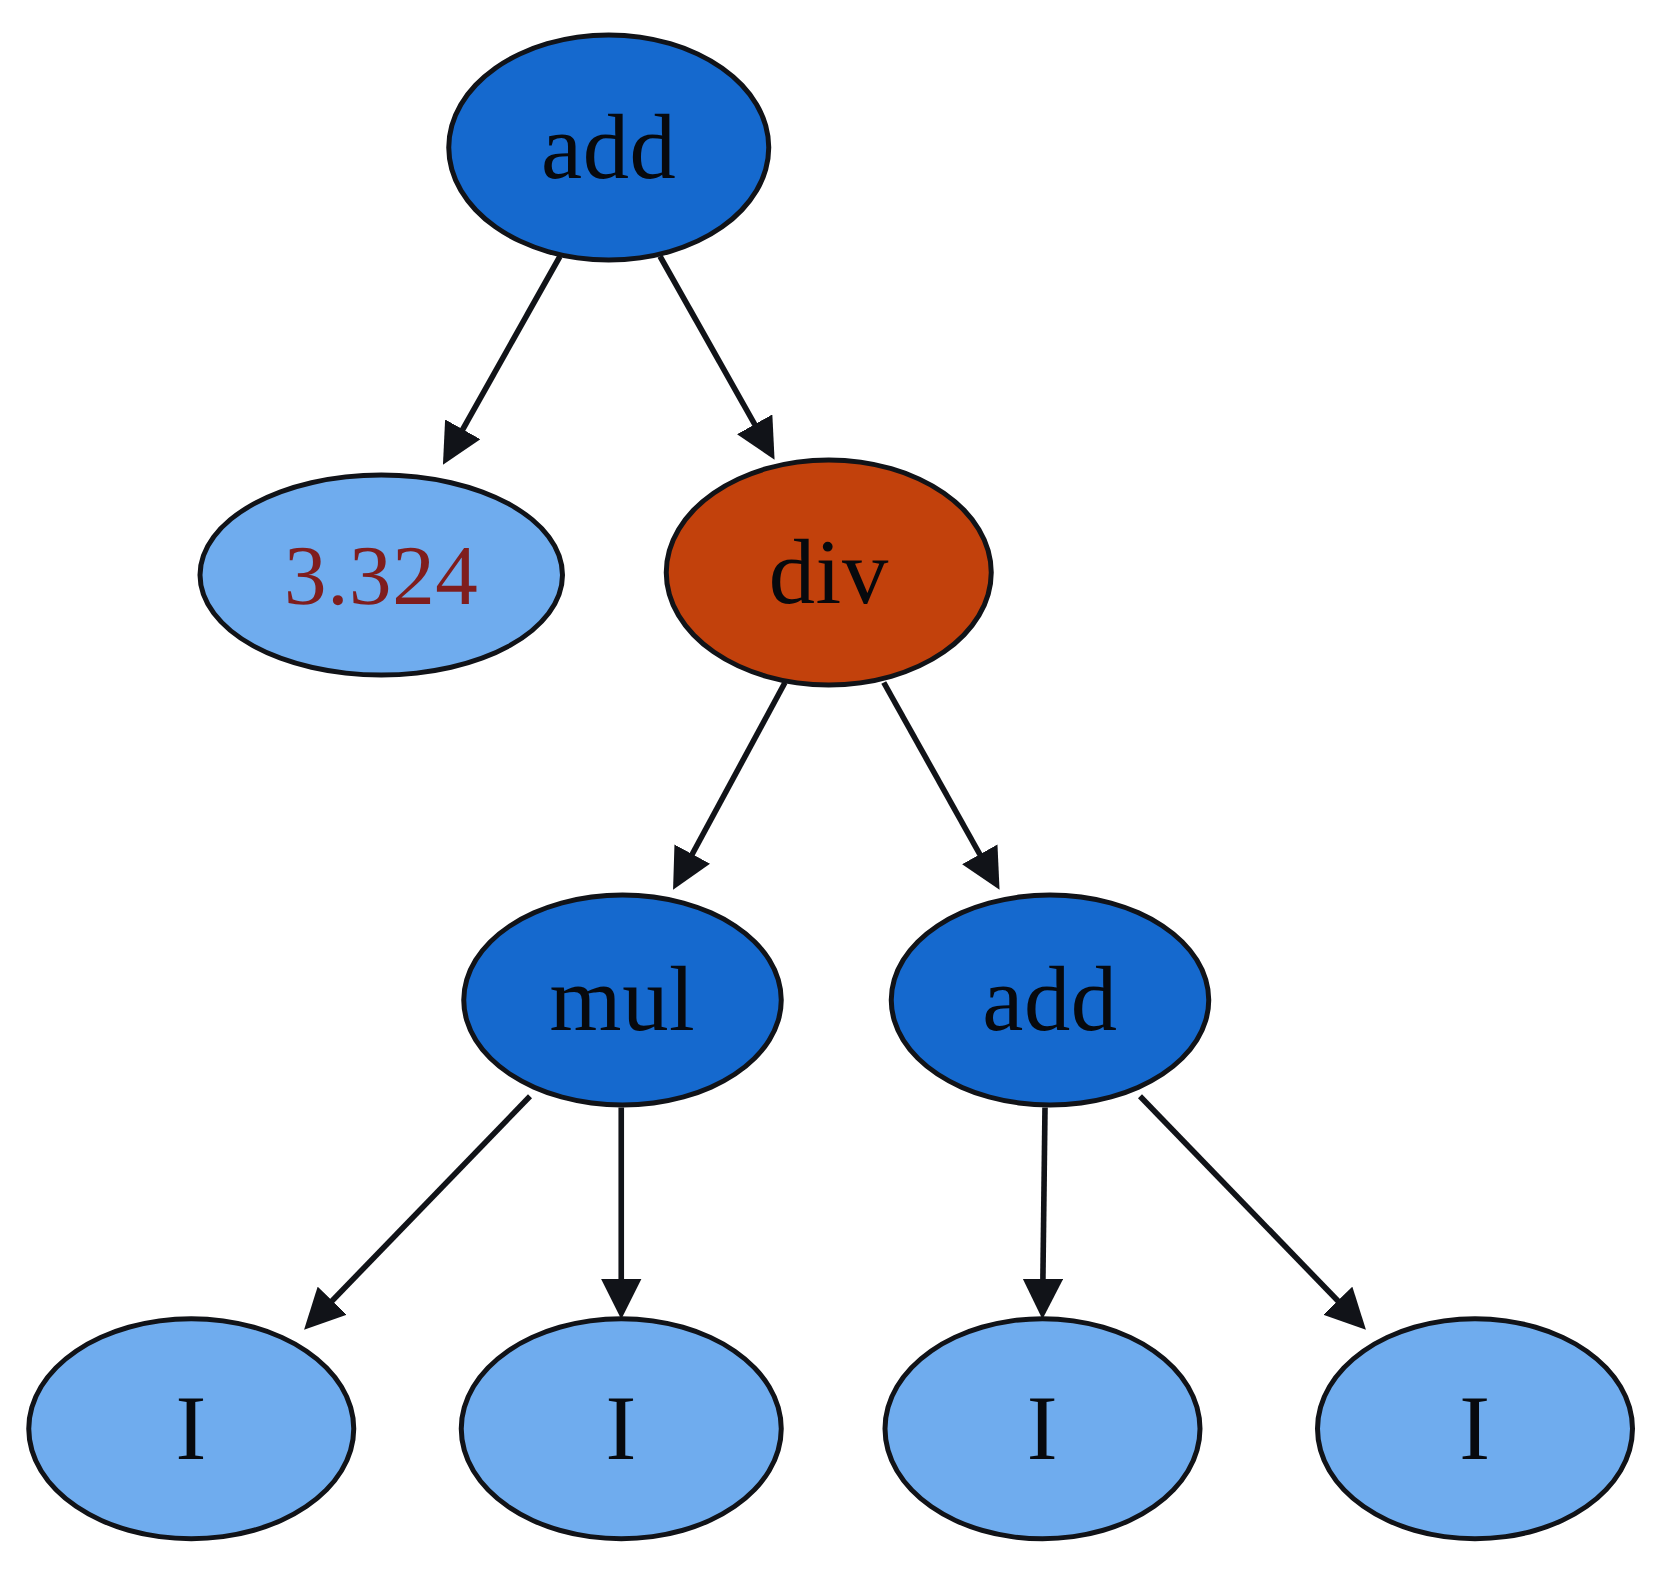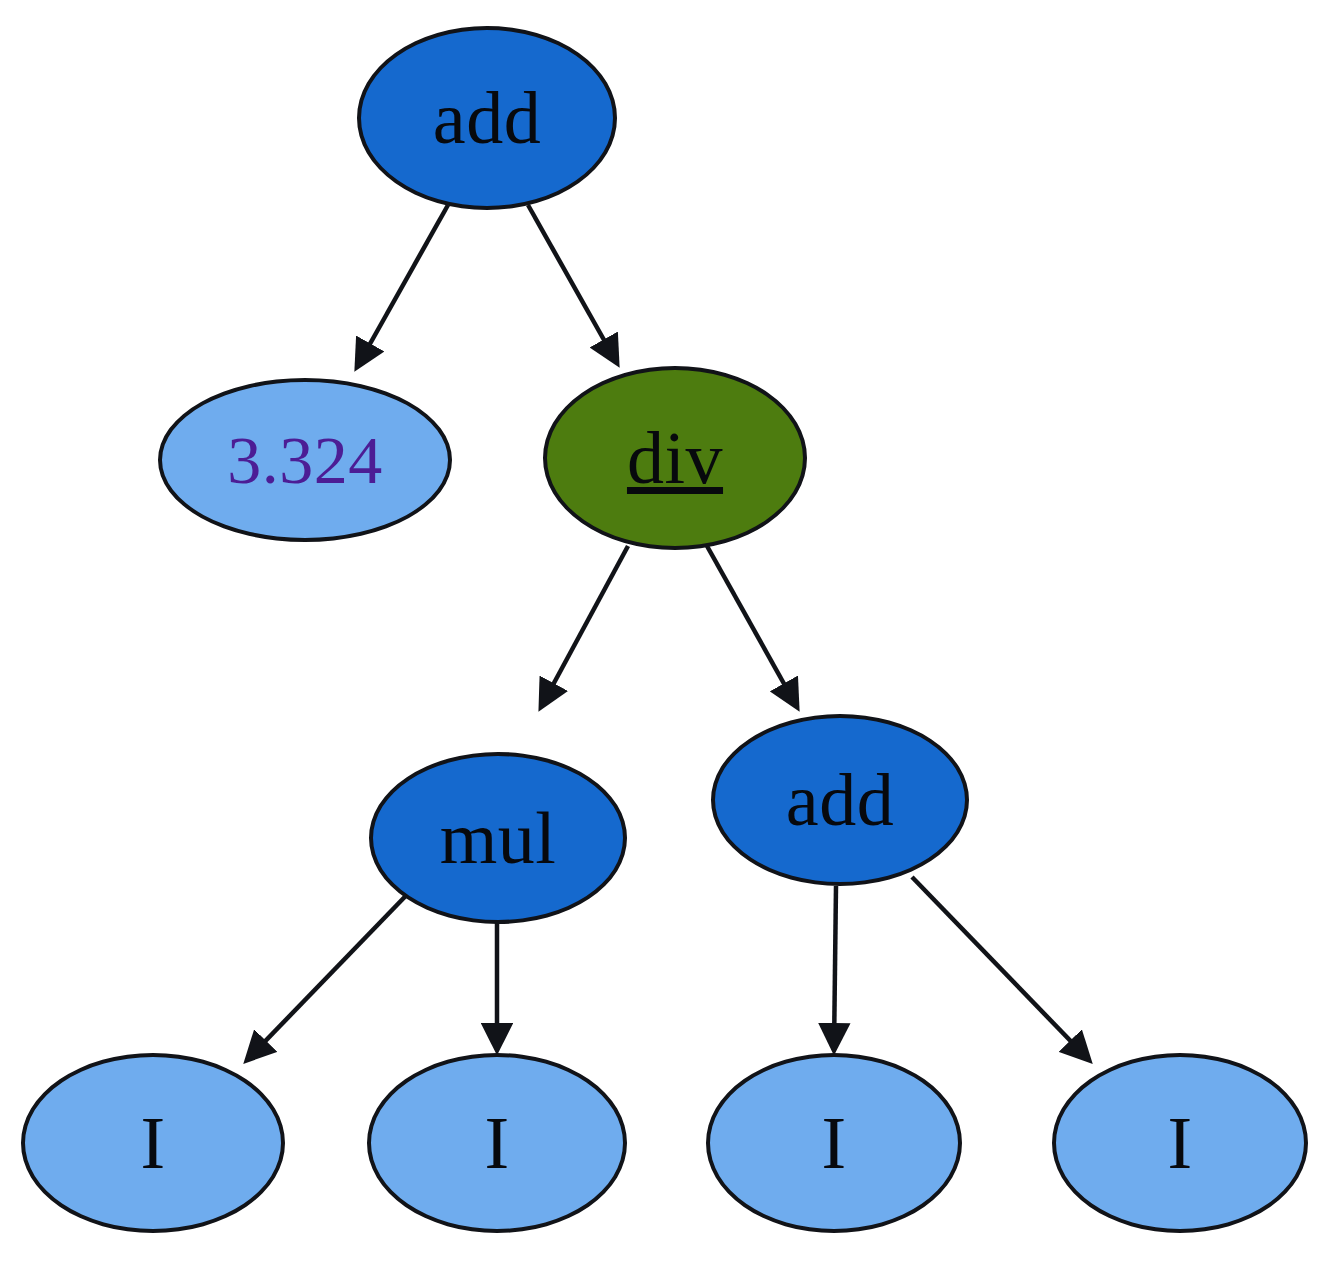--- a/index.html
+++ b/index.html
@@ -80,26 +80,26 @@
         <line x1="836" y1="886" x2="834" y2="1050" stroke="#111318" stroke-width="4.5" marker-end="url(#arrow)"></line>
         <line x1="912" y1="877" x2="1089" y2="1060" stroke="#111318" stroke-width="4.5" marker-end="url(#arrow)"></line>
       </g>
   </svg>
 
   <div id="node-layer">
       <div class="node op" style="left: 357px; top: 26px; width: 260px; height: 184px; background: rgb(21, 105, 206); border-color: rgb(17, 19, 24);">
         <span class="node-label" style="font-size: 74px; color: rgb(7, 9, 13);">add</span>
       </div>
       <div class="node term" style="left: 158px; top: 378px; width: 294px; height: 164px; background: rgb(111, 172, 238); border-color: rgb(17, 19, 24);">
-        <span class="node-label" style="font-size: 68px; color: #4c1d95;">3.324</span>
+        <span class="node-label" style="font-size: 68px; color: #7f1d1d;">3.324</span>
       </div>
-      <div class="node op" style="left: 543px; top: 366px; width: 264px; height: 184px; background: #4d7c0f; border-color: rgb(17, 19, 24); text-decoration: underline;">
+      <div class="node op" style="left: 531px; top: 366px; width: 264px; height: 184px; background: #c2410c; border-color: rgb(17, 19, 24);">
         <span class="node-label" style="font-size: 74px; color: rgb(7, 9, 13);">div</span>
       </div>
-      <div class="node op" style="left: 369px; top: 752px; width: 258px; height: 172px; background: rgb(21, 105, 206); border-color: rgb(17, 19, 24);">
+      <div class="node op" style="left: 369px; top: 714px; width: 258px; height: 172px; background: rgb(21, 105, 206); border-color: rgb(17, 19, 24);">
         <span class="node-label" style="font-size: 74px; color: rgb(7, 9, 13);">mul</span>
       </div>
       <div class="node op" style="left: 711px; top: 714px; width: 258px; height: 172px; background: rgb(21, 105, 206); border-color: rgb(17, 19, 24);">
         <span class="node-label" style="font-size: 74px; color: rgb(7, 9, 13);">add</span>
       </div>
       <div class="node term" style="left: 21px; top: 1053px; width: 264px; height: 180px; background: rgb(111, 172, 238); border-color: rgb(17, 19, 24);">
         <span class="node-label" style="font-size: 74px; color: rgb(7, 9, 13);">I</span>
       </div>
       <div class="node term" style="left: 367px; top: 1053px; width: 260px; height: 180px; background: rgb(111, 172, 238); border-color: rgb(17, 19, 24);">
         <span class="node-label" style="font-size: 74px; color: rgb(7, 9, 13);">I</span>

